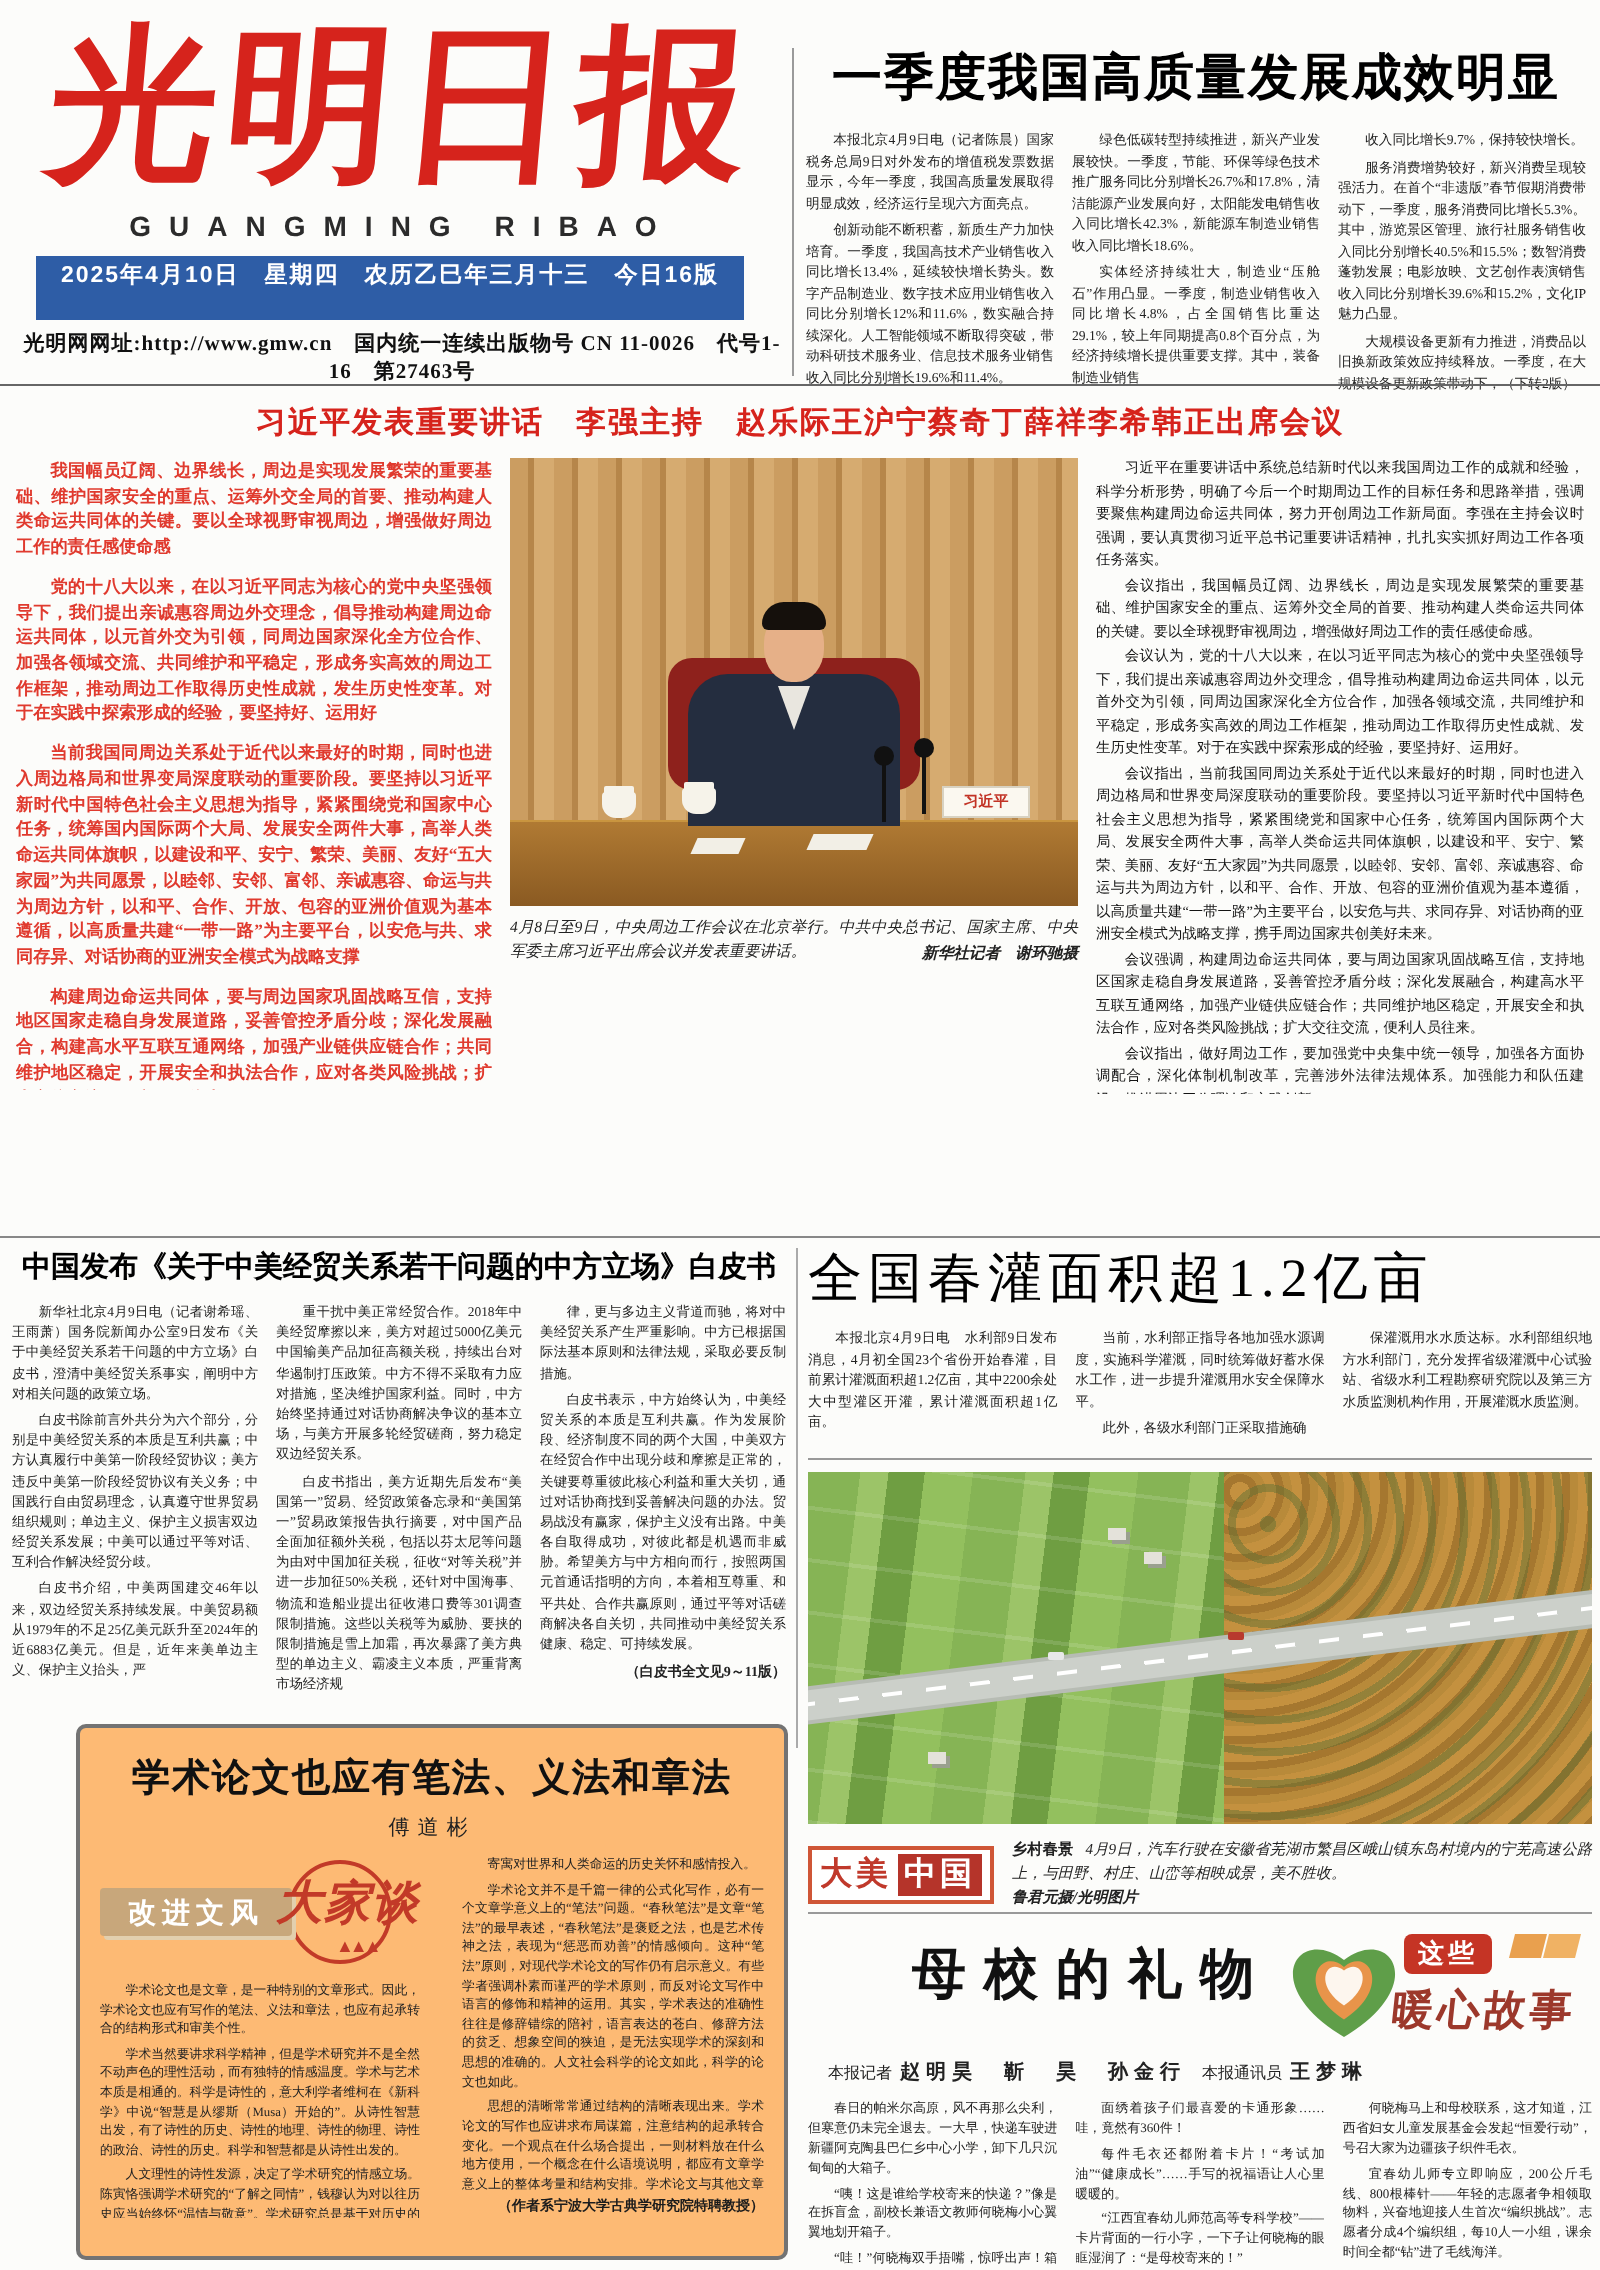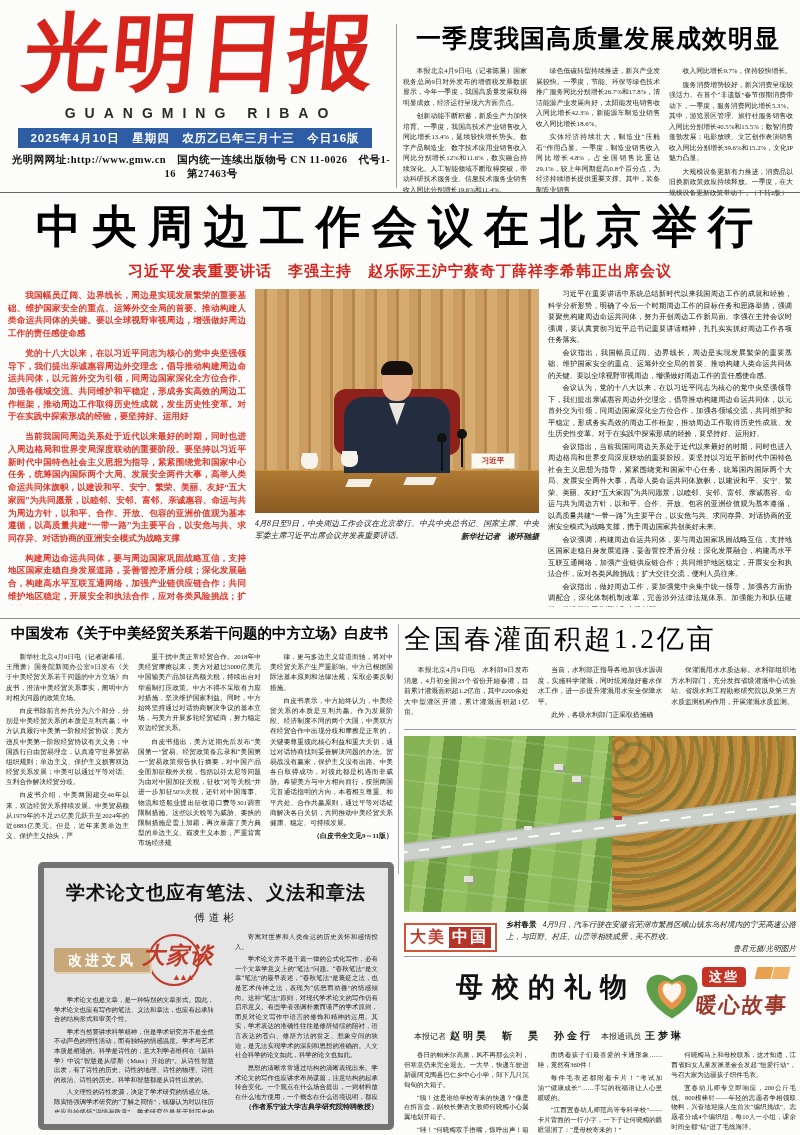--- a/index.html
+++ b/index.html
@@ -3,21 +3,21 @@
 <meta charset="utf-8">
 <style>
   html,body{margin:0;padding:0;}
   body{width:800px;font-family:"Liberation Serif",serif;background:#fff;}
   .page{position:relative;width:800px;height:1135px;background:#fcfcfa;overflow:hidden;color:#1c1c1c;}
   .para{margin:0 0 3px 0;text-indent:2em;}
   
   #header-left{position:absolute;left:10px;top:4px;width:382px;}
   .brand{font-size:84px;font-weight:bold;color:#d6231c;text-align:center;line-height:1.15;letter-spacing:4px;transform:skewX(-5deg);font-family:"DejaVu Serif",serif;}
   .romanized{margin-top:4px;text-align:center;font-family:"Liberation Sans",sans-serif;font-size:14px;font-weight:bold;letter-spacing:9px;color:#2b2b2b;}
-  .datebar{margin:7px 0 0 8px;width:354px;height:20px;background:#2e5da6;color:#fff;font-family:"Liberation Sans",sans-serif;font-size:11.5px;font-weight:bold;text-align:center;line-height:21px;letter-spacing:1px;}
+  .datebar{margin:7px 0 0 8px;width:354px;height:32px;background:#2e5da6;color:#fff;font-family:"Liberation Sans",sans-serif;font-size:11.5px;font-weight:bold;text-align:center;line-height:21px;letter-spacing:1px;}
   .infoline{margin-top:5px;text-align:center;font-size:10.5px;font-weight:bold;color:#111;letter-spacing:0.5px;}
   #vrule1{position:absolute;left:396px;top:24px;height:164px;border-left:1px solid #9a9a9a;}
   #hrule1{position:absolute;left:0;top:192px;width:800px;border-top:1.5px solid #666;}
   
   #topright{position:absolute;left:403px;top:22px;width:390px;}
   #topright h2{margin:0;font-size:25px;font-weight:900;text-align:center;letter-spacing:1px;color:#000;}
   .cols3{display:flex;gap:9px;margin-top:11px;}
   .tcol{flex:1;font-size:6.8px;line-height:1.55;text-align:justify;color:#222;height:130px;overflow:hidden;}
   
   #lead{position:absolute;left:0;top:197px;width:800px;}
@@ -68,23 +68,23 @@
   .ph2-road{position:absolute;left:-30px;top:84px;width:470px;height:15px;background:#ccd0ca;transform:rotate(-7deg);box-shadow:0 0 0 2px #b7bcb4;}
   .ph2-road::after{content:"";position:absolute;left:0;right:0;top:6px;height:2px;background:repeating-linear-gradient(90deg,#fff 0 10px,transparent 10px 22px);}
   .ph2-car{position:absolute;width:8px;height:4px;border-radius:1px;}
   .ph2-house{position:absolute;width:9px;height:6px;background:#e4e2da;box-shadow:2px 2px 0 #9aa08e;}
   .capline{display:flex;align-items:center;gap:9px;margin-top:7px;}
   .dm-label{display:flex;align-items:center;border:2px solid #cf5636;background:#fff;padding:2px 4px;flex:0 0 auto;}
   .dm-red{color:#c0392b;font-weight:900;font-size:16px;letter-spacing:2px;}
   .dm-box{background:#b5342a;color:#fff;font-weight:900;font-size:16px;padding:0 3px;margin-left:3px;letter-spacing:2px;}
   .icap{flex:1;font-size:7.6px;line-height:1.6;color:#222;text-align:justify;font-style:italic;}
   .icap .cap-title{font-weight:bold;font-style:normal;margin-right:6px;}
-  .icredit{display:block;text-align:right;font-weight:normal;}
-  
-  #essaybox{position:absolute;left:38px;top:862px;width:356px;height:268px;border:6px solid #737373;border-radius:5px;background:#e5e5e5;box-sizing:border-box;padding:12px 10px 6px;}
+  .icredit{display:block;font-weight:bold;}
+  
+  #essaybox{position:absolute;left:38px;top:862px;width:356px;height:268px;border:2px solid #737373;border-radius:5px;background:#fdba74;box-sizing:border-box;padding:12px 10px 6px;}
   #essaybox h2{margin:0;font-family:"Liberation Sans",sans-serif;font-size:19px;font-weight:900;text-align:center;letter-spacing:1px;color:#111;}
   .author{text-align:center;font-size:10.5px;letter-spacing:4px;margin-top:5px;color:#222;}
   .essay-cols{display:flex;gap:21px;margin-top:7px;}
   .ecol-left{width:160px;}
   .ecol-right{flex:1;}
   .etext{font-size:6.4px;line-height:1.5;text-align:justify;color:#222;overflow:hidden;}
   .ecol-left .etext{height:118px;}
   .ecol-right .etext{height:168px;}
   
   .gw{position:relative;width:160px;height:58px;margin-bottom:5px;}
@@ -132,21 +132,20 @@
       <div class="tcol">
           <p class="para">收入同比增长9.7%，保持较快增长。</p>
           <p class="para">服务消费增势较好，新兴消费呈现较强活力。在首个“非遗版”春节假期消费带动下，一季度，服务消费同比增长5.3%。其中，游览景区管理、旅行社服务销售收入同比分别增长40.5%和15.5%；数智消费蓬勃发展；电影放映、文艺创作表演销售收入同比分别增长39.6%和15.2%，文化IP魅力凸显。</p>
           <p class="para">大规模设备更新有力推进，消费品以旧换新政策效应持续释放。一季度，在大规模设备更新政策带动下，（下转2版）</p>
         </div>
     </div>
   </section>
   <div id="hrule1"></div>
 
   <section id="lead">
-    <h1>中央周边工作会议在北京举行</h1>
     <div class="subhead">习近平发表重要讲话　李强主持　赵乐际王沪宁蔡奇丁薛祥李希韩正出席会议</div>
     <div class="lead-body">
       <div class="redcol">
           <p class="para">我国幅员辽阔、边界线长，周边是实现发展繁荣的重要基础、维护国家安全的重点、运筹外交全局的首要、推动构建人类命运共同体的关键。要以全球视野审视周边，增强做好周边工作的责任感使命感</p>
           <p class="para">党的十八大以来，在以习近平同志为核心的党中央坚强领导下，我们提出亲诚惠容周边外交理念，倡导推动构建周边命运共同体，以元首外交为引领，同周边国家深化全方位合作、加强各领域交流、共同维护和平稳定，形成务实高效的周边工作框架，推动周边工作取得历史性成就，发生历史性变革。对于在实践中探索形成的经验，要坚持好、运用好</p>
           <p class="para">当前我国同周边关系处于近代以来最好的时期，同时也进入周边格局和世界变局深度联动的重要阶段。要坚持以习近平新时代中国特色社会主义思想为指导，紧紧围绕党和国家中心任务，统筹国内国际两个大局、发展安全两件大事，高举人类命运共同体旗帜，以建设和平、安宁、繁荣、美丽、友好“五大家园”为共同愿景，以睦邻、安邻、富邻、亲诚惠容、命运与共为周边方针，以和平、合作、开放、包容的亚洲价值观为基本遵循，以高质量共建“一带一路”为主要平台，以安危与共、求同存异、对话协商的亚洲安全模式为战略支撑</p>
           <p class="para">构建周边命运共同体，要与周边国家巩固战略互信，支持地区国家走稳自身发展道路，妥善管控矛盾分歧；深化发展融合，构建高水平互联互通网络，加强产业链供应链合作；共同维护地区稳定，开展安全和执法合作，应对各类风险挑战；扩大交往交流，便利人员往来</p>
         </div>
       <div class="midcol">
         <div class="photo1">

